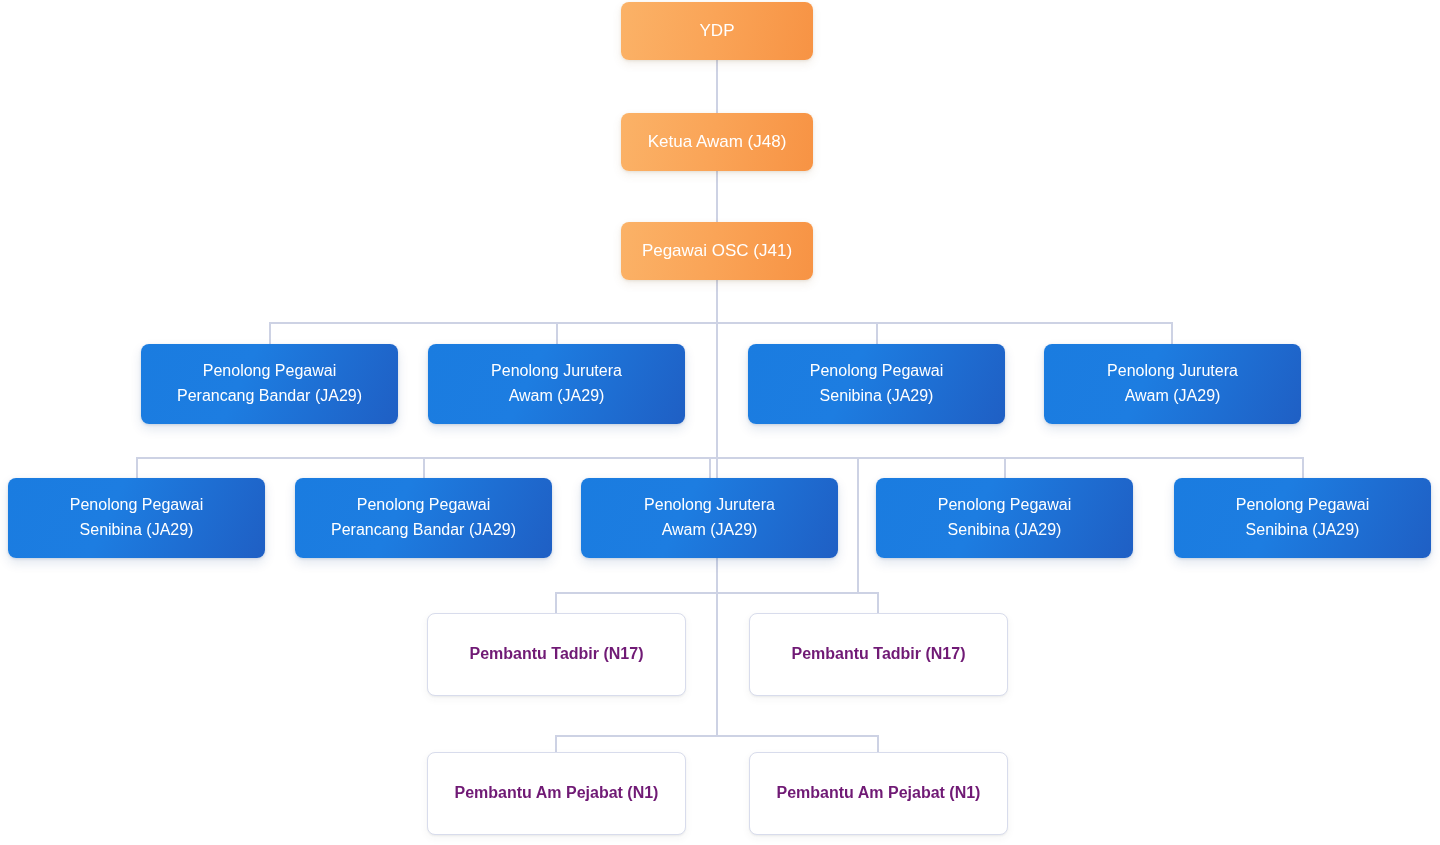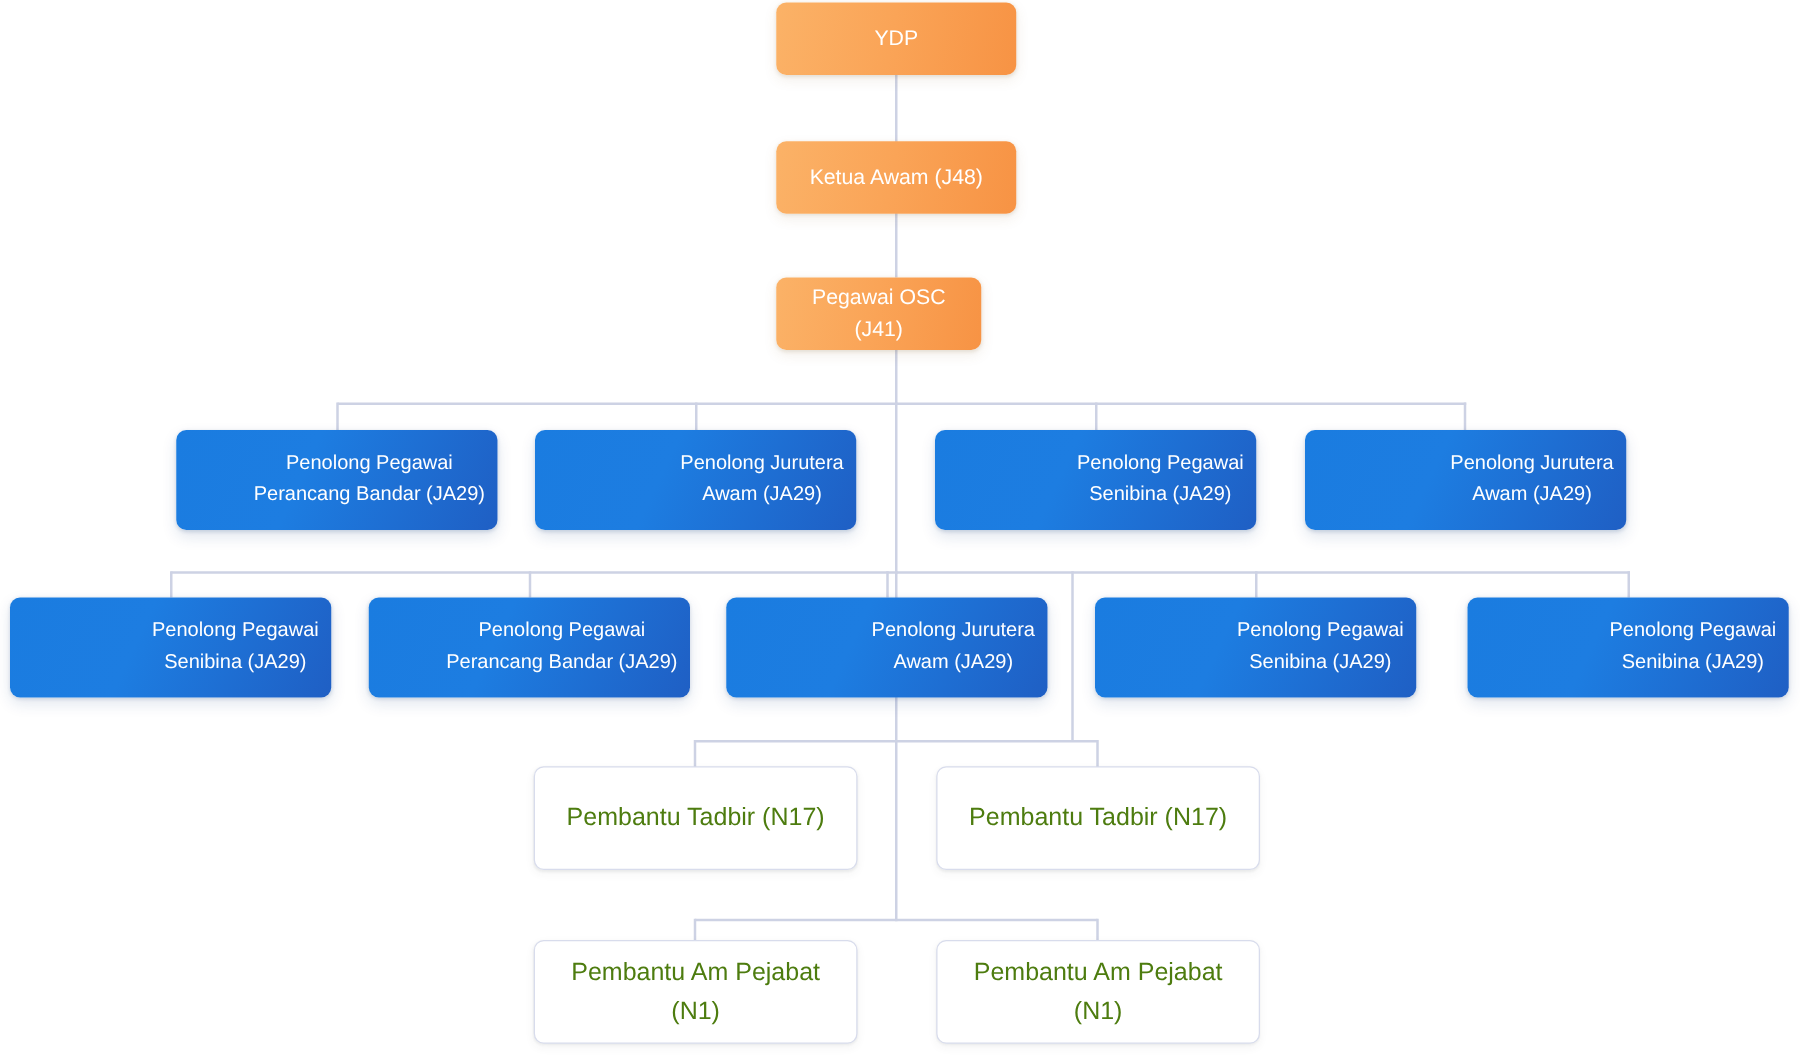--- a/index.html
+++ b/index.html
@@ -33,28 +33,28 @@
     background:linear-gradient(100deg,#fbb267 0%,#faa457 48%,#f79344 100%);
     color:#ffffff;
     font-size:17px;
     box-shadow:0 1px 3px rgba(120,90,40,.13),0 4px 10px rgba(140,100,50,.10);
   }
   .node.blue{
     background:linear-gradient(115deg,#1a7ce0 0%,#1d7de1 40%,#1f5fc4 100%);
     color:#ffffff;
     font-size:16px;
     box-shadow:0 1px 3px rgba(20,60,120,.16),0 5px 12px rgba(20,60,120,.12);
-    justify-content:flex-end;
   }
   .node.plain{
     background:#ffffff;
     border:1.6px solid #d8dcec;
-    color:#4d7c0f;
-    font-size:20px;
+    color:#701a75;
+    font-size:16px;
     box-shadow:0 1px 2px rgba(60,64,67,.07),0 3px 8px rgba(60,64,67,.05);
+    font-weight:bold;
   }
 </style>
 </head>
 <body>
 
 <div id="chart">
 
   <div class="lnk v" style="left:716px;top:60px;height:55px;"></div>
   <div class="lnk v" style="left:716px;top:170px;height:52px;"></div>
   <div class="lnk v" style="left:716px;top:280px;height:44px;"></div>
@@ -89,21 +89,21 @@
   <div class="lnk v" style="left:877px;top:735px;height:22px;"></div>
 
   <div class="node orange" style="left:621px;top:2px;width:192px;height:58px;">
     <span>YDP</span>
   </div>
 
   <div class="node orange" style="left:621px;top:113px;width:192px;height:58px;">
     <span>Ketua Awam (J48)</span>
   </div>
 
-  <div class="node orange" style="left:621px;top:222px;width:164px;height:58px;">
+  <div class="node orange" style="left:621px;top:222px;width:192px;height:58px;">
     <span>Pegawai OSC (J41)</span>
   </div>
 
   <div class="node blue" style="left:141px;top:344px;width:257px;height:80px;">
     <div>
       <span>Penolong Pegawai</span>
       <span>Perancang Bandar (JA29)</span>
     </div>
   </div>
   <div class="node blue" style="left:428px;top:344px;width:257px;height:80px;">

